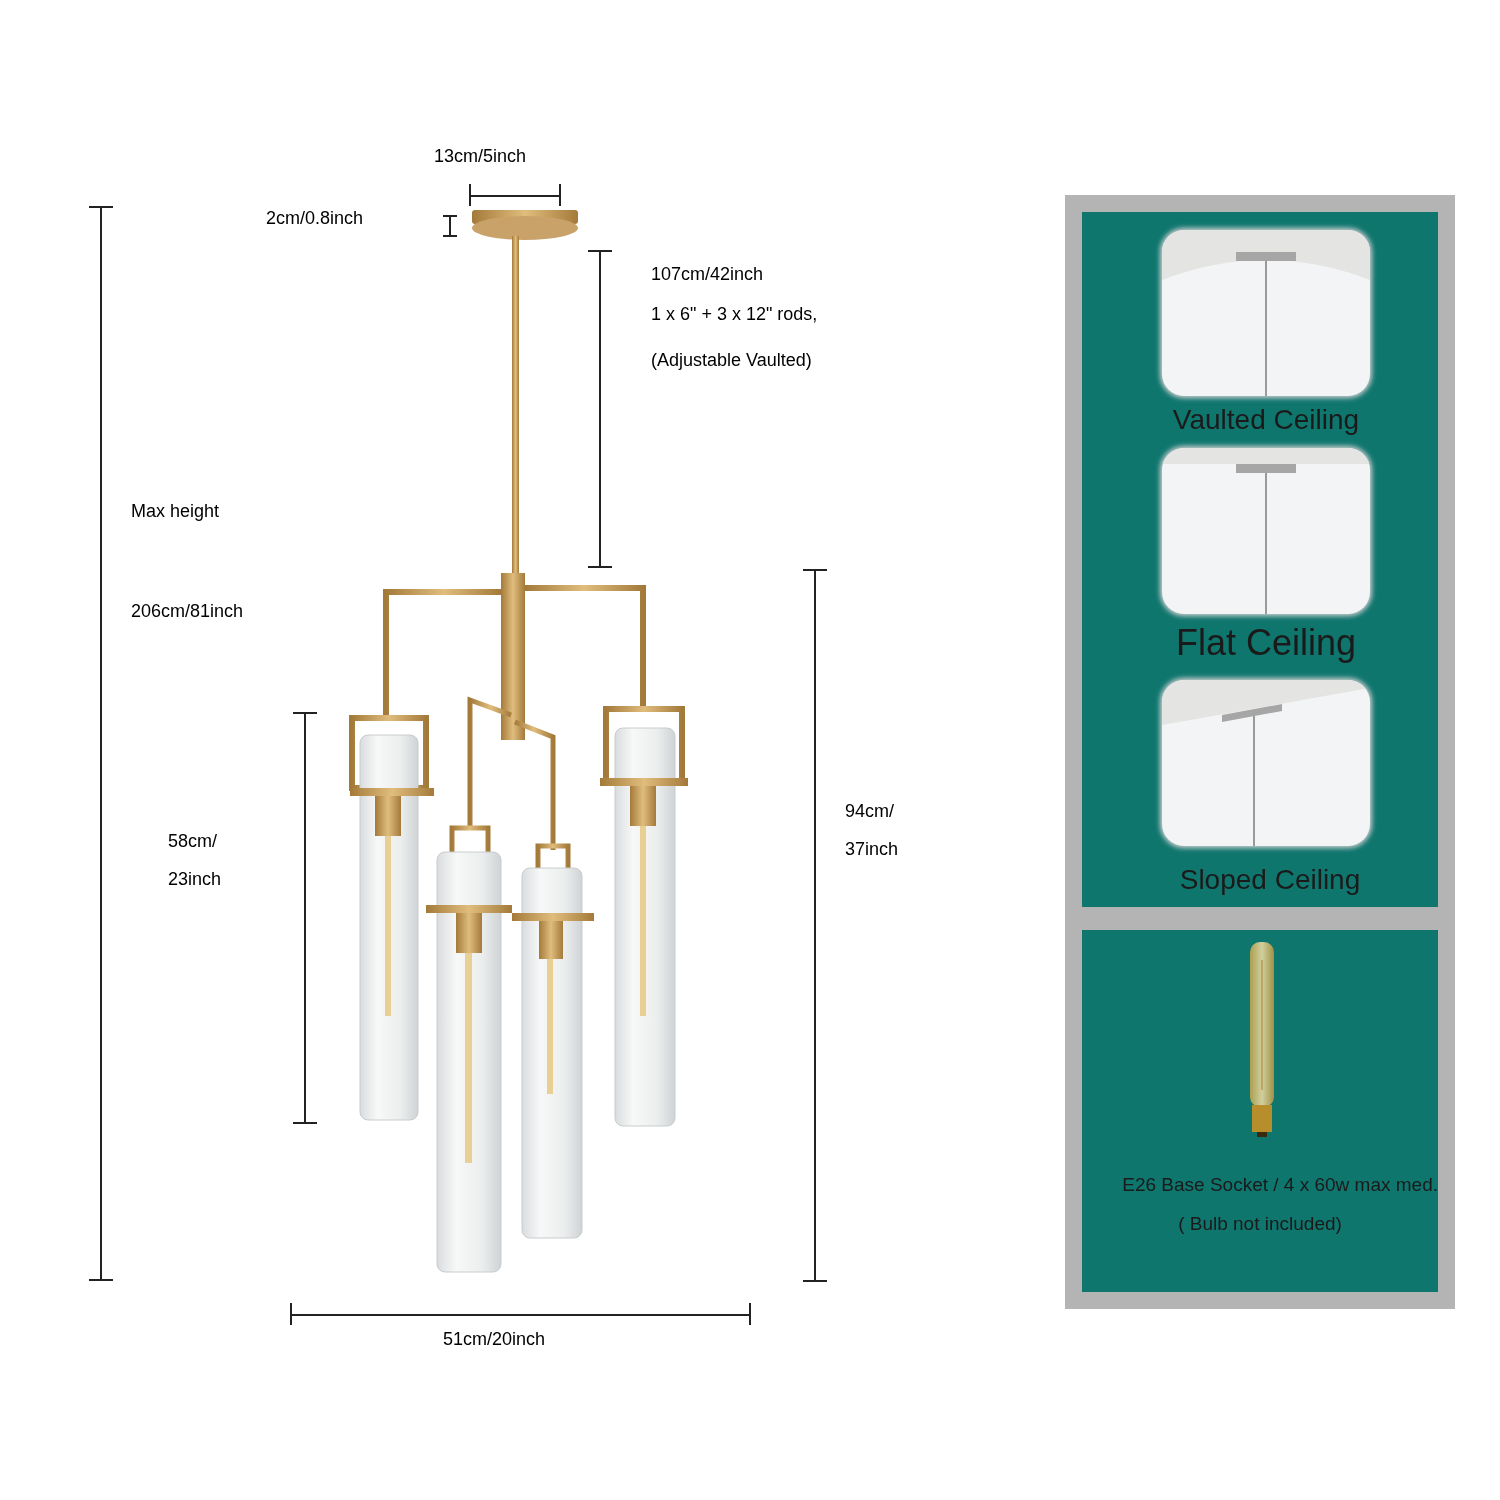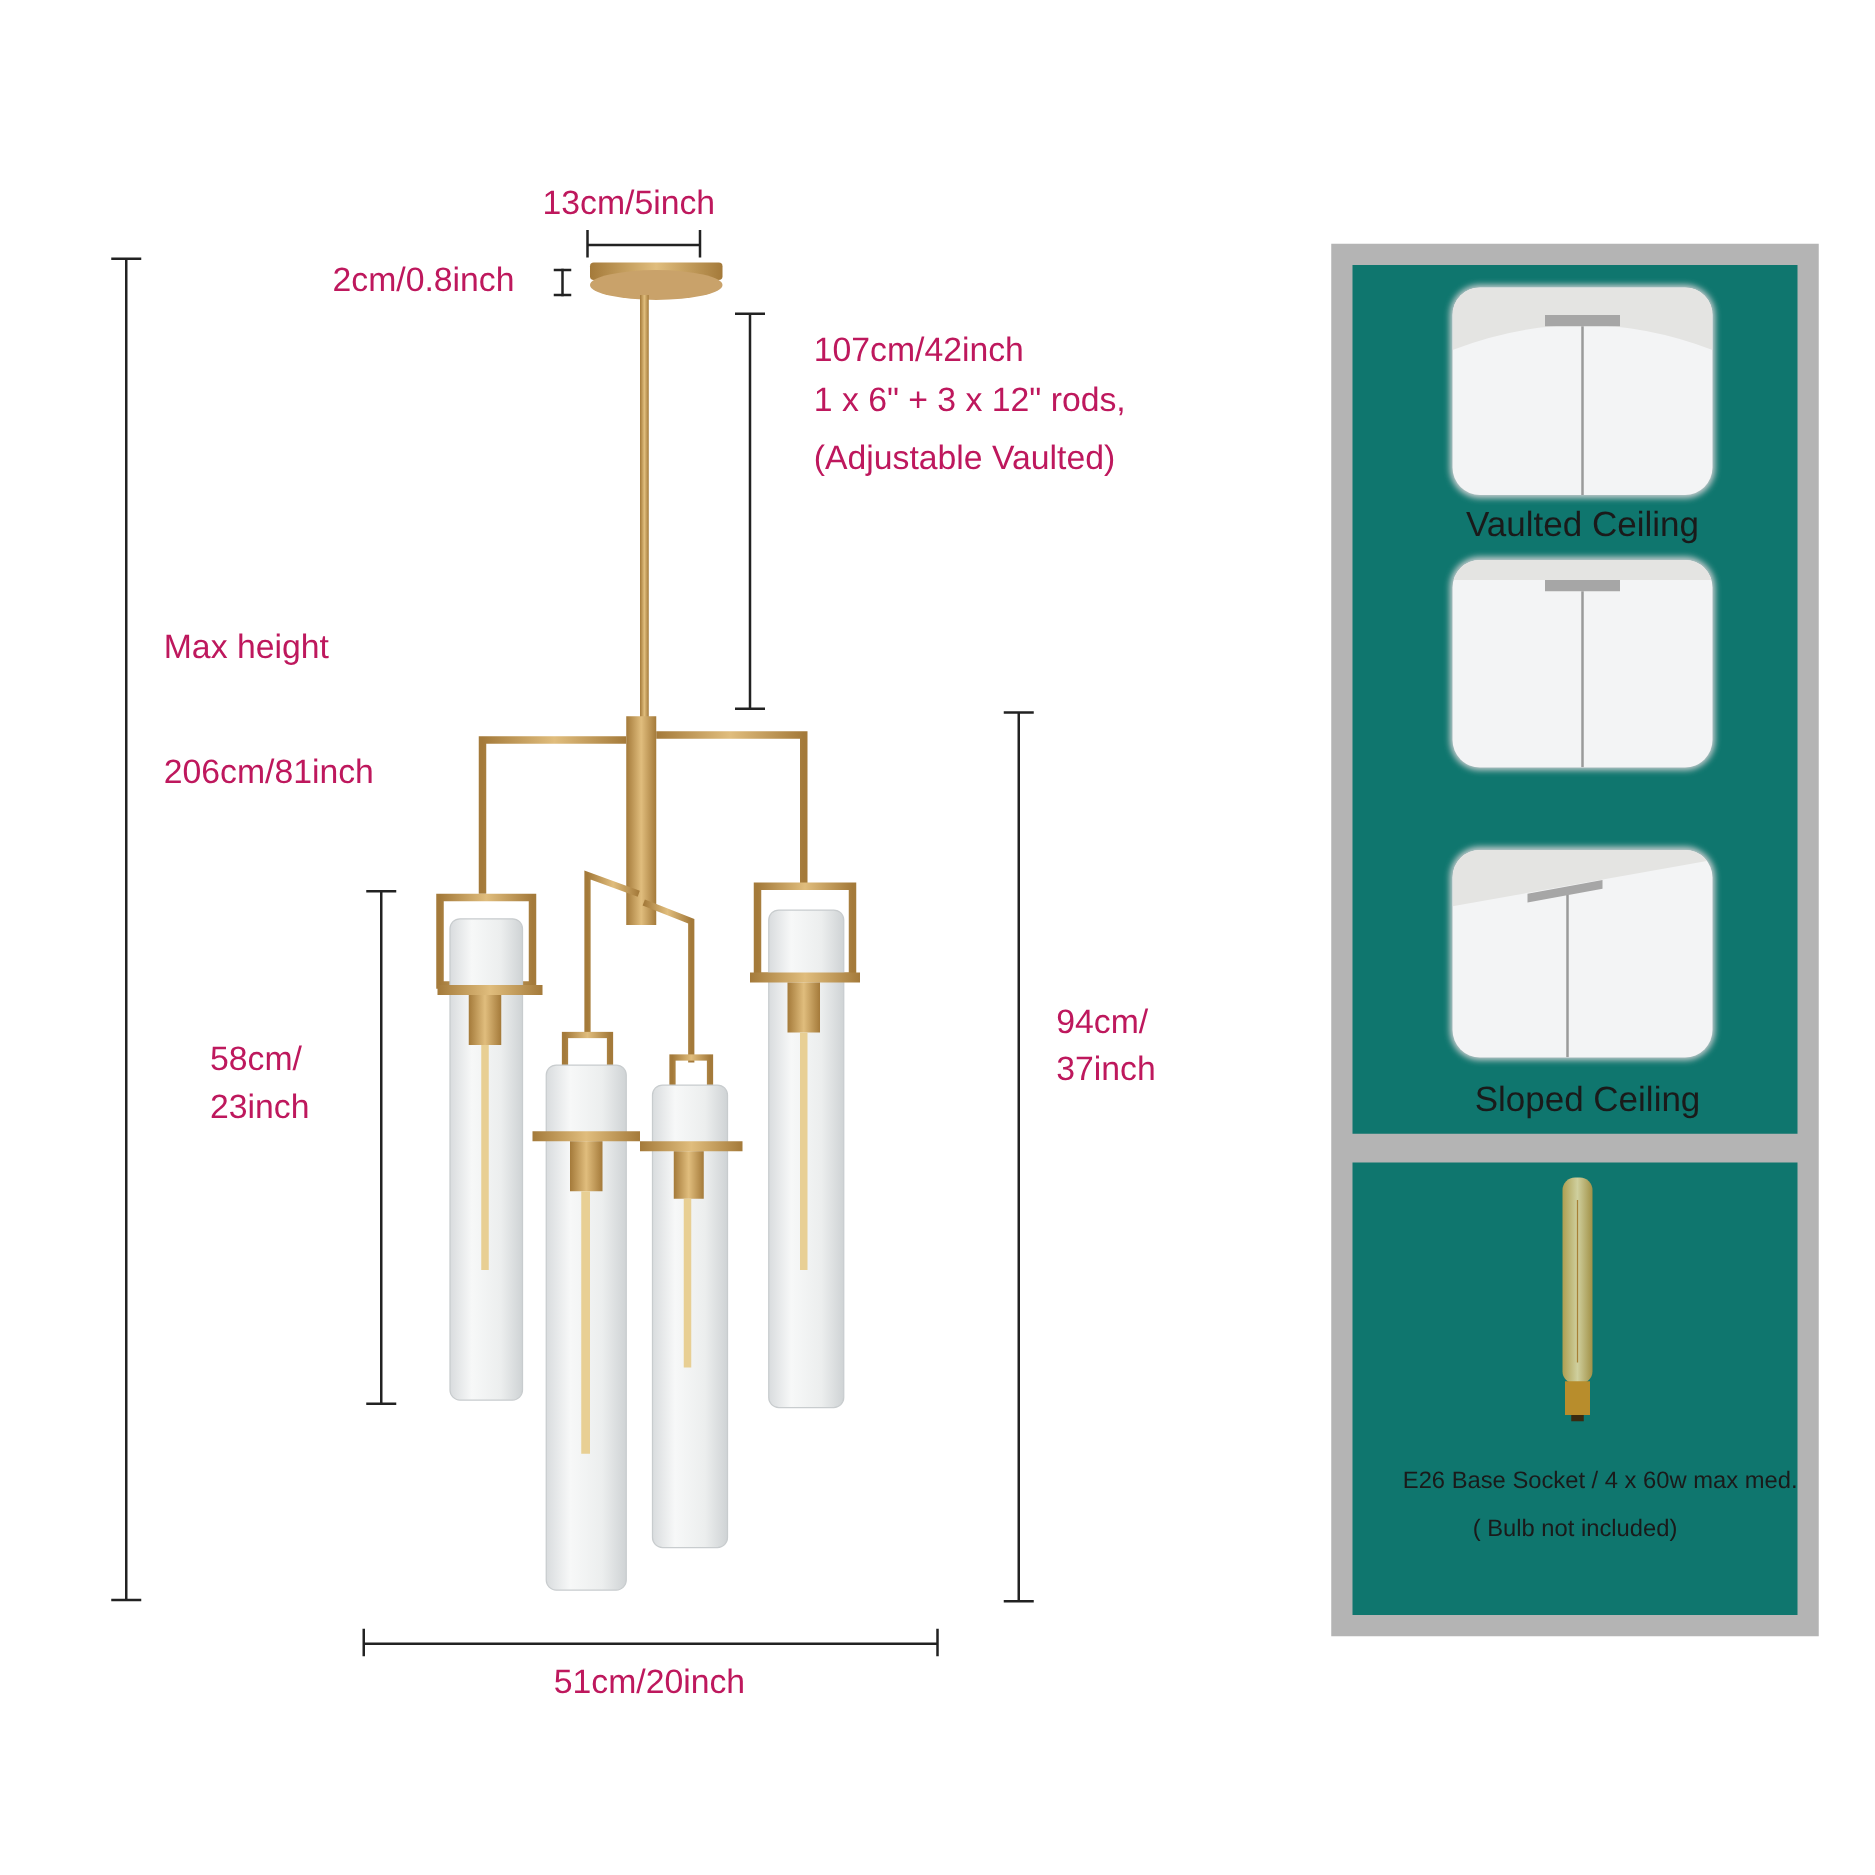--- a/index.html
+++ b/index.html
@@ -1,18 +1,18 @@
 <!DOCTYPE html>
 <html><head>
 <meta charset="utf-8">
 <style>
   html,body{margin:0;padding:0;background:#fff;}
   body{width:1500px;height:1500px;position:relative;overflow:hidden;font-family:"Liberation Sans",sans-serif;color:#1a1a1a;}
   .abs{position:absolute;}
-  .lbl{position:absolute;font-size:27px;line-height:1.3;white-space:nowrap;color:#be185d;}
+  .lbl{position:absolute;font-size:18px;line-height:1.3;white-space:nowrap;color:#000000;}
   .dim{position:absolute;background:#222;}
   .panel{position:absolute;left:1065px;top:195px;width:390px;height:1114px;background:#b4b4b4;}
   .inner{position:absolute;background:#0f766e;}
   .card{position:absolute;width:208px;height:166px;border-radius:22px;background:#f3f4f5;box-shadow:0 0 5px 2px #cfd0d2;overflow:hidden;}
   .cap{position:absolute;width:300px;text-align:center;font-size:28px;}
 </style>
 </head>
 <body>
 
 <div class="lbl" style="left:434px;top:145px;">13cm/5inch</div>
@@ -120,20 +120,21 @@
     </div>
     <div class="cap" style="left:34px;top:192px;">Vaulted Ceiling</div>
 
     <div class="card" style="left:80px;top:236px;">
       <svg class="abs" width="208" height="166">
         <rect x="0" y="0" width="208" height="16" fill="#e4e4e2"></rect>
         <rect x="74" y="16" width="60" height="9" fill="#a6a6a6"></rect>
         <rect x="103" y="25" width="2" height="141" fill="#9a9a9a"></rect>
       </svg>
     </div>
+    <div class="cap" style="left:34px;top:410px;font-size:36px;">Flat Ceiling</div>
 
     <div class="card" style="left:80px;top:468px;">
       <svg class="abs" width="208" height="166">
         <path d="M0 0 H208 V8 L0 45 Z" fill="#e4e4e2"></path>
         <path d="M60 35 L120 24 L120 31 L60 42 Z" fill="#a6a6a6"></path>
         <rect x="91" y="36" width="2" height="130" fill="#9a9a9a"></rect>
       </svg>
     </div>
     <div class="cap" style="left:38px;top:652px;">Sloped Ceiling</div>
   </div>

